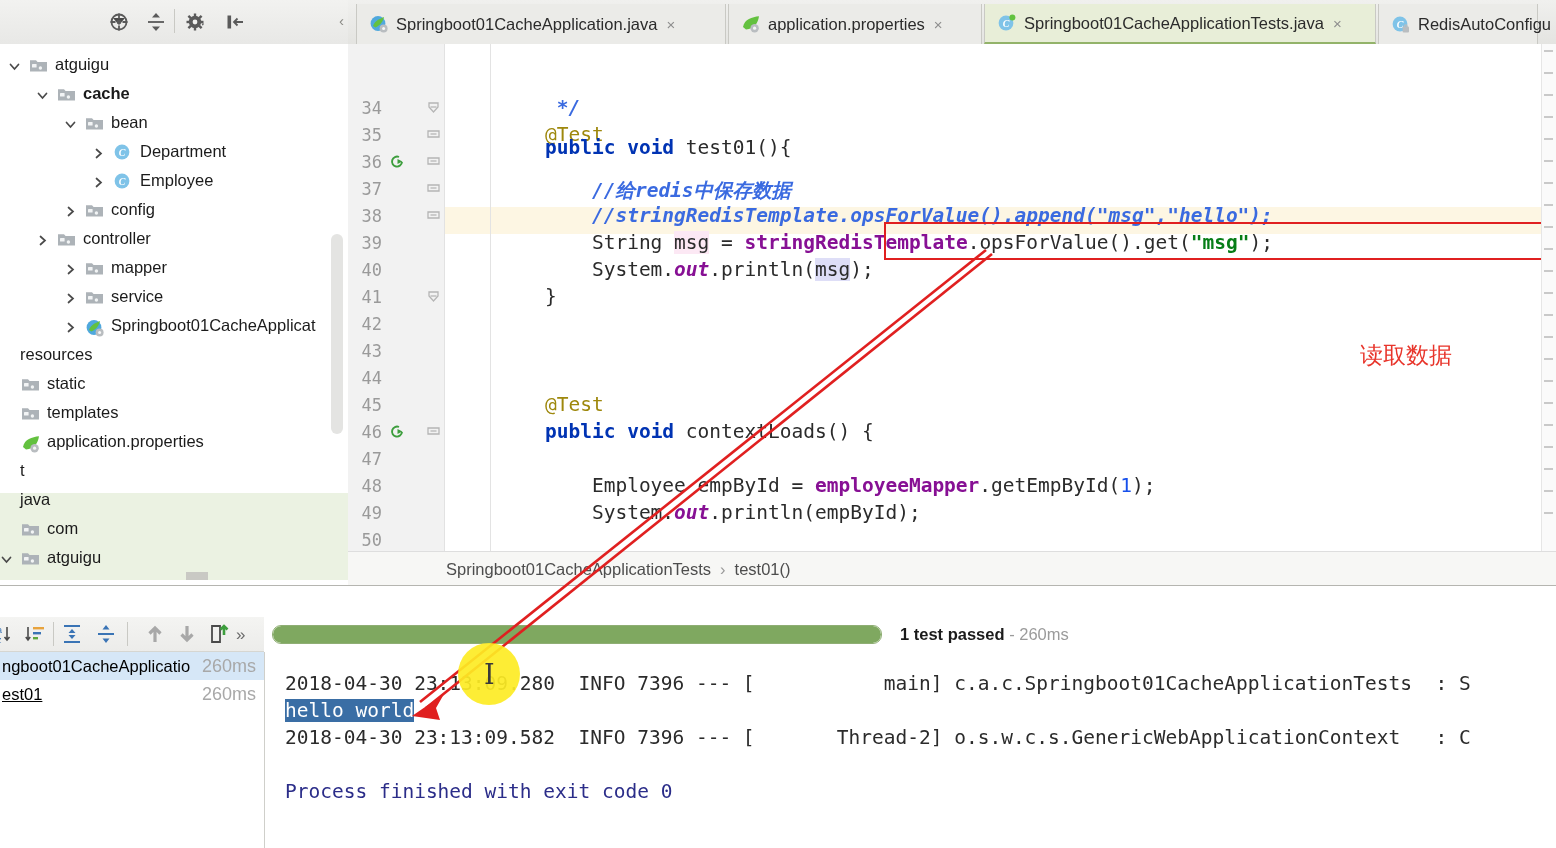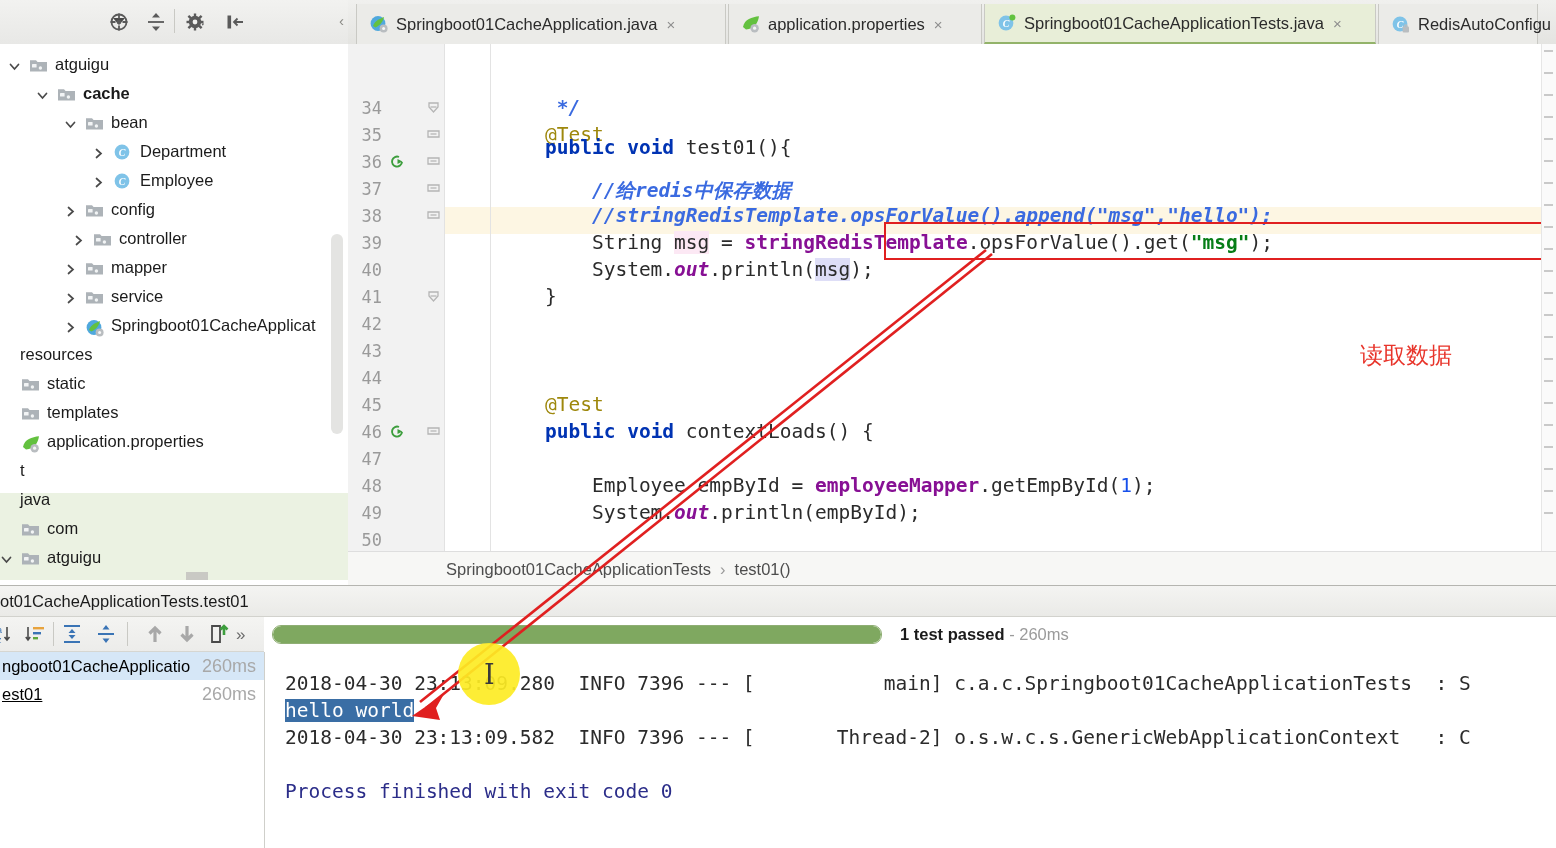--- a/index.html
+++ b/index.html
@@ -269,21 +269,21 @@
           <span class="arw"><svg width="13" height="13" viewBox="0 0 13 13">
               <path d="M4.5 2.5 L9 6.5 L4.5 10.5" stroke="#4a4a4a" stroke-width="1.7" fill="none" stroke-linecap="round"></path>
             </svg></span>
           <span class="ficon" style="margin-left: 8px;"><svg width="19" height="16" viewBox="0 0 19 16">
               <path d="M1 3.2 H7 L8.6 5 H18 V14.4 H1 Z" fill="#adb3b8"></path>
               <rect x="3" y="7" width="4.6" height="3.6" rx="0.6" fill="#f2f4f5"></rect>
               <circle cx="11.4" cy="11" r="1.7" fill="#f2f4f5"></circle>
             </svg></span>
           <span class="tlbl">config</span>
         </div>
-        <div class="trow" style="top: 180px; padding-left: 72px;">
+        <div class="trow" style="top: 180px; padding-left: 36px;">
           <span class="arw"><svg width="13" height="13" viewBox="0 0 13 13">
               <path d="M4.5 2.5 L9 6.5 L4.5 10.5" stroke="#4a4a4a" stroke-width="1.7" fill="none" stroke-linecap="round"></path>
             </svg></span>
           <span class="ficon" style="margin-left: 8px;"><svg width="19" height="16" viewBox="0 0 19 16">
               <path d="M1 3.2 H7 L8.6 5 H18 V14.4 H1 Z" fill="#adb3b8"></path>
               <rect x="3" y="7" width="4.6" height="3.6" rx="0.6" fill="#f2f4f5"></rect>
               <circle cx="11.4" cy="11" r="1.7" fill="#f2f4f5"></circle>
             </svg></span>
           <span class="tlbl">controller</span>
         </div>
@@ -494,21 +494,20 @@
       </div>
   </div>
 
   <div id="crumb" class="nosel">
     <span>Springboot01CacheApplicationTests</span>
     <span class="sepc">›</span>
     <span>test01()</span>
   </div>
 
   <div id="runwin">
-    <div id="run-title" class="nosel">ot01CacheApplicationTests.test01</div>
 
     <div id="run-tb" class="nosel">
       <span class="rti" style="left:-6px;">
         <svg width="22" height="22" viewBox="0 0 22 22">
           <text x="3" y="10" font-size="9" fill="#3a74b5" font-family="Liberation Sans, sans-serif">a</text>
           <text x="3" y="20" font-size="9" fill="#3a74b5" font-family="Liberation Sans, sans-serif">z</text>
           <path d="M13 4 V17 M10.5 14 L13 17 L15.5 14" stroke="#4a4a4a" stroke-width="1.6" fill="none"></path>
         </svg>
       </span>
       <span class="rti" style="left:24px;">

